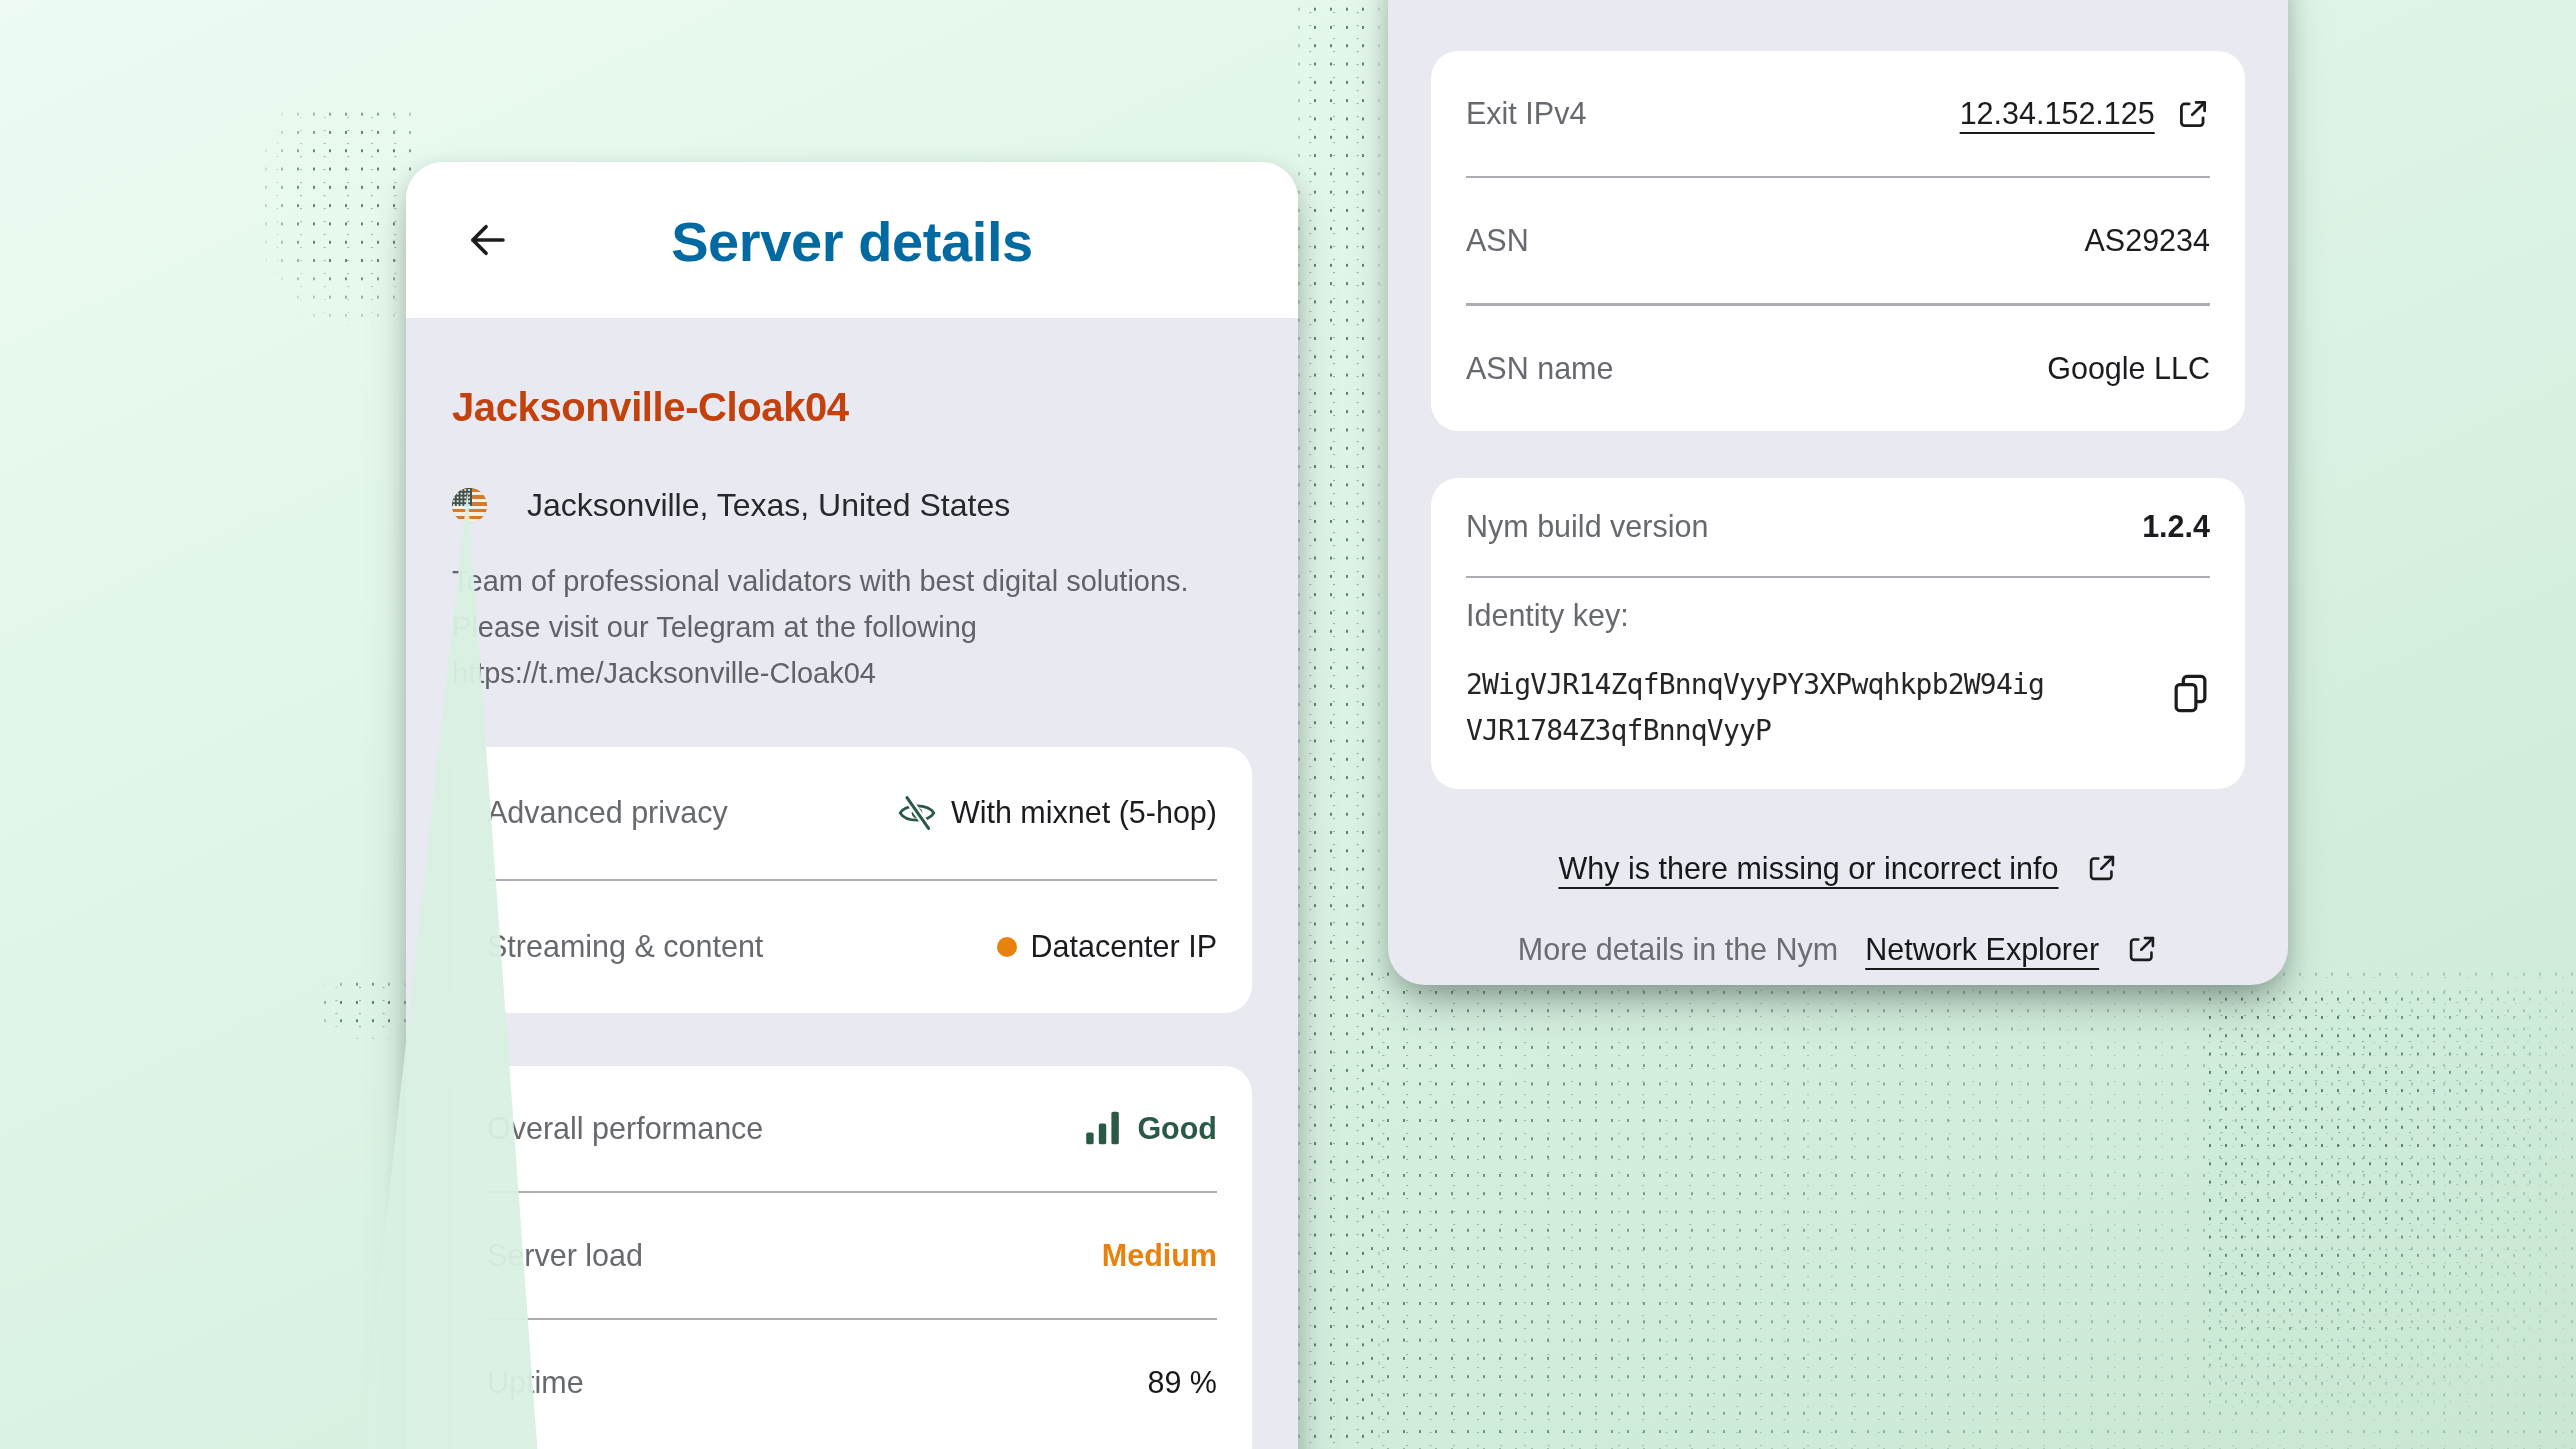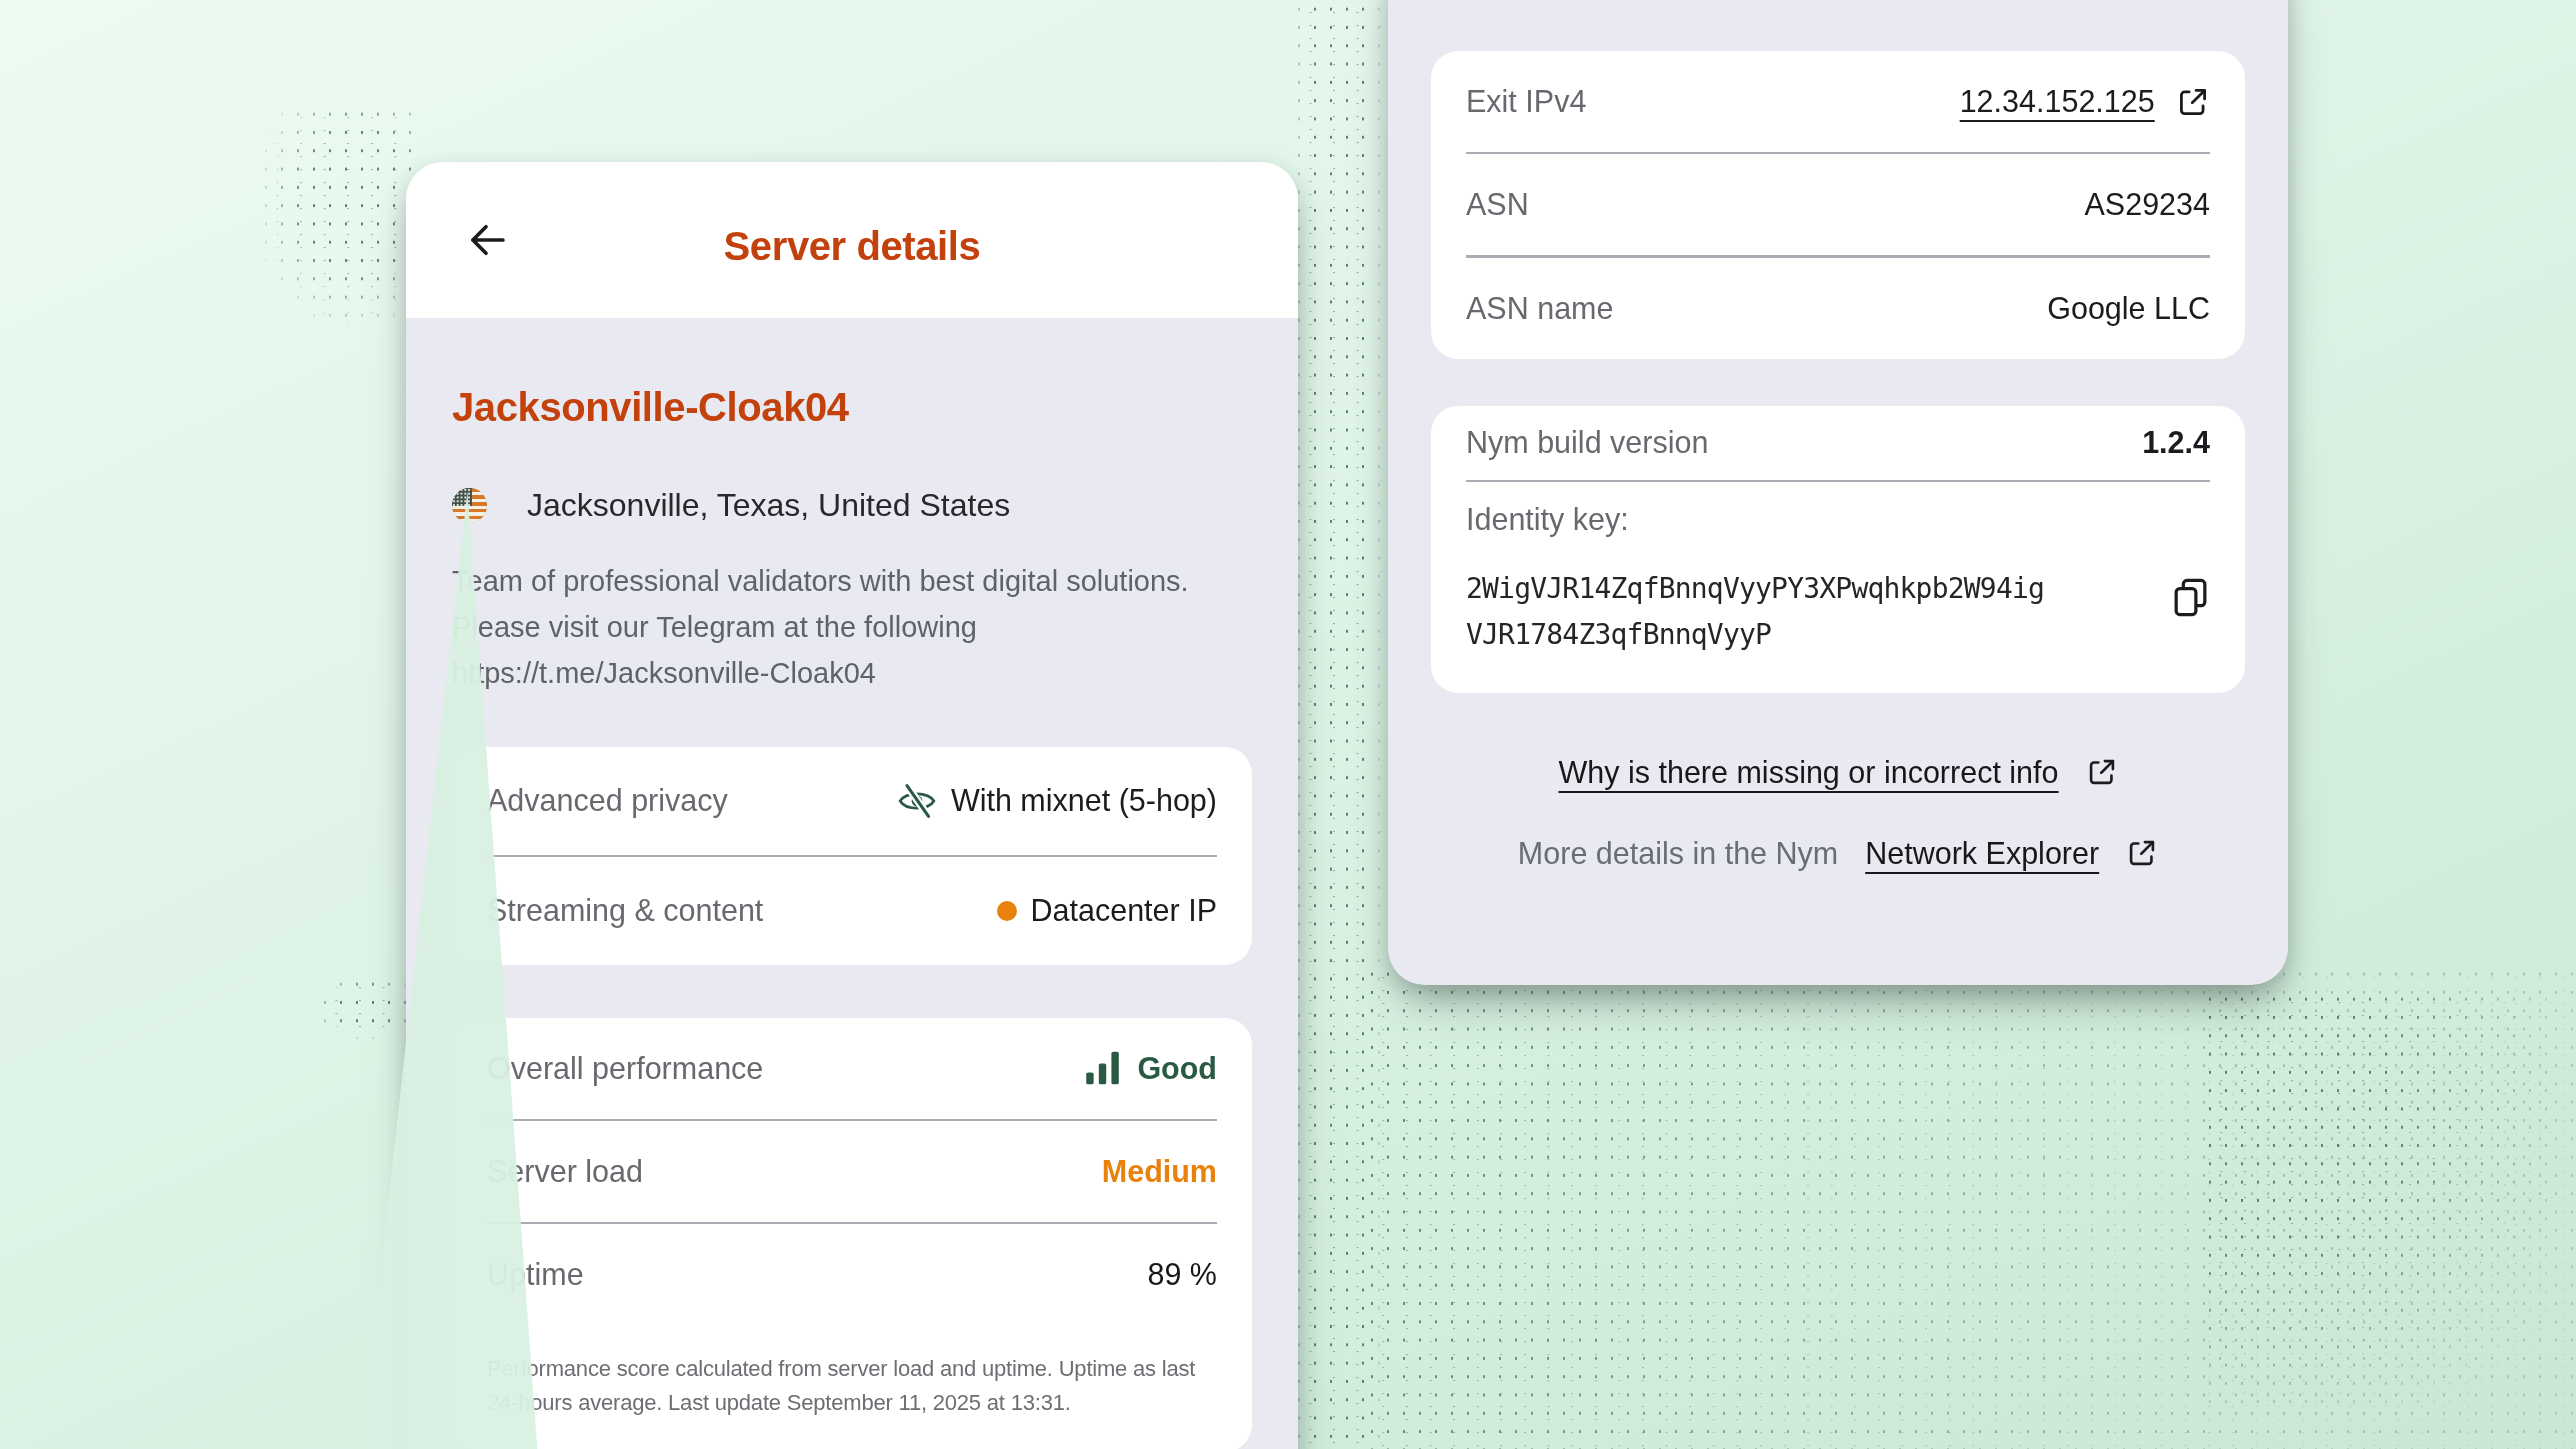--- a/index.html
+++ b/index.html
@@ -45,36 +45,36 @@
   .panel{position:absolute;background:#e9eaf1;border-radius:37px;z-index:3;
     box-shadow:0 23px 46px -13.7px rgba(55,70,64,.5),0 7.6px 20px rgba(55,70,64,.18);}
   .panel-left{left:406px;top:162px;width:892px;height:1371px;}
   .panel-right{left:1388px;top:-53px;width:900px;height:1038px;}
 
   .pl-header{position:absolute;top:0;left:0;right:0;height:156px;background:#ffffff;
     border-radius:37px 37px 0 0;display:flex;align-items:center;justify-content:center;}
   .back-btn{position:absolute;left:55px;top:50%;transform:translateY(-50%);
     width:53px;height:53px;display:flex;align-items:center;justify-content:center;
     background:none;border:none;cursor:pointer;padding:0;}
-  .pl-title{font-size:40px;color:#c2410c;letter-spacing:-0.4px;margin-top:40px;}
+  .pl-title{font-size:56px;color:#0369a1;letter-spacing:-0.4px;margin-top:40px;}
 
   .pl-body{position:absolute;top:156px;left:0;right:0;bottom:0;padding:66px 46px 0;}
   .server-name{font-size:40px;line-height:47px;font-weight:700;color:#c2410c;letter-spacing:-0.4px;margin:0;}
   .location-row{display:flex;align-items:center;gap:40px;margin-top:53px;height:43px;}
   .location-text{font-size:32px;color:#26282b;}
   .flag{position:relative;width:35px;height:35px;border-radius:50%;overflow:hidden;flex:0 0 auto;
     background:repeating-linear-gradient(180deg,#d8792a 0 3.5px,#f5f0e6 3.5px 7px);
     box-shadow:inset 0 0 0 0.8px rgba(0,0,0,.08);}
   .flag::before{content:"";position:absolute;left:0;top:0;width:20px;height:17.5px;background:#40524b;
     background-image:radial-gradient(#e9e7e0 0.8px, transparent 1px);background-size:3.8px 3.8px;}
   .description{margin:30.5px 0 0;font-size:29px;line-height:46px;color:#5f6368;max-width:808px;}
 
   .card{background:#ffffff;border-radius:27.4px;}
   .card-privacy{margin-top:51px;}
-  .row{height:108px;display:flex;align-items:center;justify-content:space-between;padding:0 35px;text-align:center;}
+  .row{height:108px;display:flex;align-items:center;justify-content:space-between;padding:12px 35px;text-align:center;}
   .card-perf .row{height:101px;}
   .divider{height:2.3px;background:#aaadb3;margin:0 35px;}
   .row-label{font-size:30.5px;color:#66696e;}
   .row-value{font-size:30.5px;color:#1b1c1f;display:flex;align-items:center;gap:13.7px;}
   .card-perf{margin-top:53px;}
   .v-green{color:var(--green);font-weight:600;}
   .v-orange{color:var(--orange);font-weight:600;}
   .v-strong{color:#17181a;font-weight:400;}
   .orange-dot{width:20px;height:20px;border-radius:50%;background:var(--orange);flex:0 0 auto;}
   .footnote{padding:4.6px 35px 32px;font-size:22px;line-height:34px;color:#6b6e72;letter-spacing:-0.2px;}

